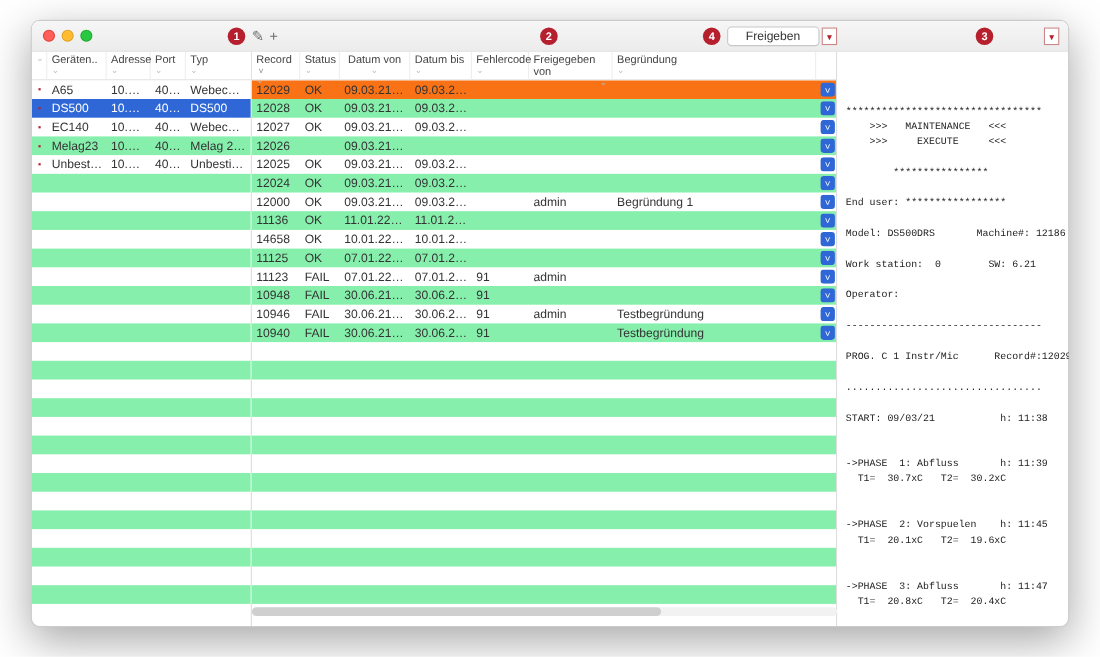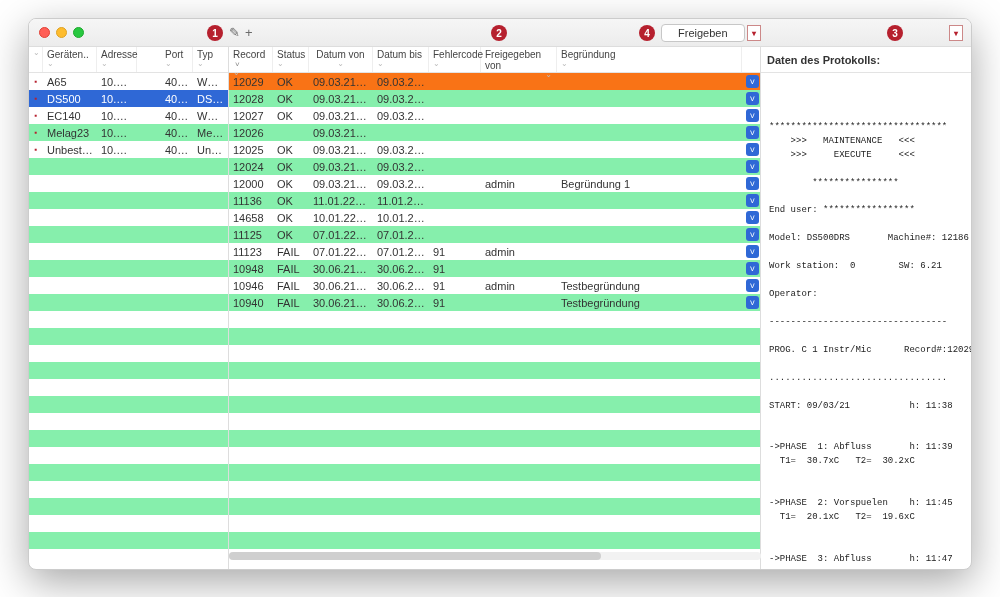--- a/index.html
+++ b/index.html
@@ -90,21 +90,21 @@
 .tbody { flex:1; overflow:auto; }
 .row { display:flex; height:17px; align-items:center; }
 .row.alt { background:#86efac; }
 .row.sel { background:#2f68d6; color:#fff; }
 .row.hl  { background:#f97316; }
 .cell { padding:0 4px; overflow:hidden; white-space:nowrap; text-overflow:ellipsis; font-size:11px; }
 
 .c-ico { width:14px; text-align:center; font-size:8px; color:#b6202e; }
 .c-ger { width:54px; }
 .c-adr { width:40px; }
-.c-port{ width:32px;margin-left:24px; }
+.c-port{ width:32px; }
 .c-typ { width:60px; flex:1; }
 
 .m-rec { width:44px; }
 .m-st  { width:36px; }
 .m-dv  { width:64px;align-items:center; }
 .m-db  { width:56px; }
 .m-fc  { width:52px; }
 .m-fv  { width:76px;align-items:flex-end; }
 .m-bg  { flex:1; }
 .m-chv { width:18px; }
@@ -430,21 +430,20 @@
           <div class="row alt"></div>
           <div class="row"></div>
           <div class="row alt"></div>
           <div class="row"></div>
           <div class="row alt"></div>
           <div class="row"></div>
         </div>
     </div>
 
     <div class="pane-right">
-      <div class="right-head">Daten des Protokolls:</div>
       <div class="proto">
 
 
 *********************************
     &gt;&gt;&gt;   MAINTENANCE   &lt;&lt;&lt;
     &gt;&gt;&gt;     EXECUTE     &lt;&lt;&lt;
 
         ****************
 
 End user: *****************

